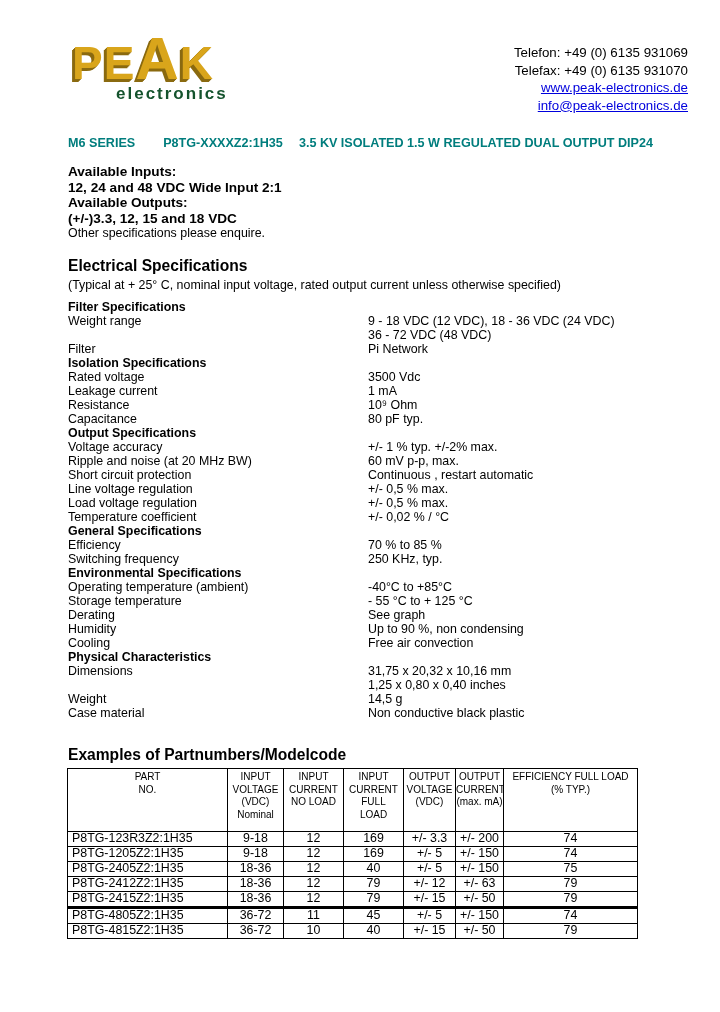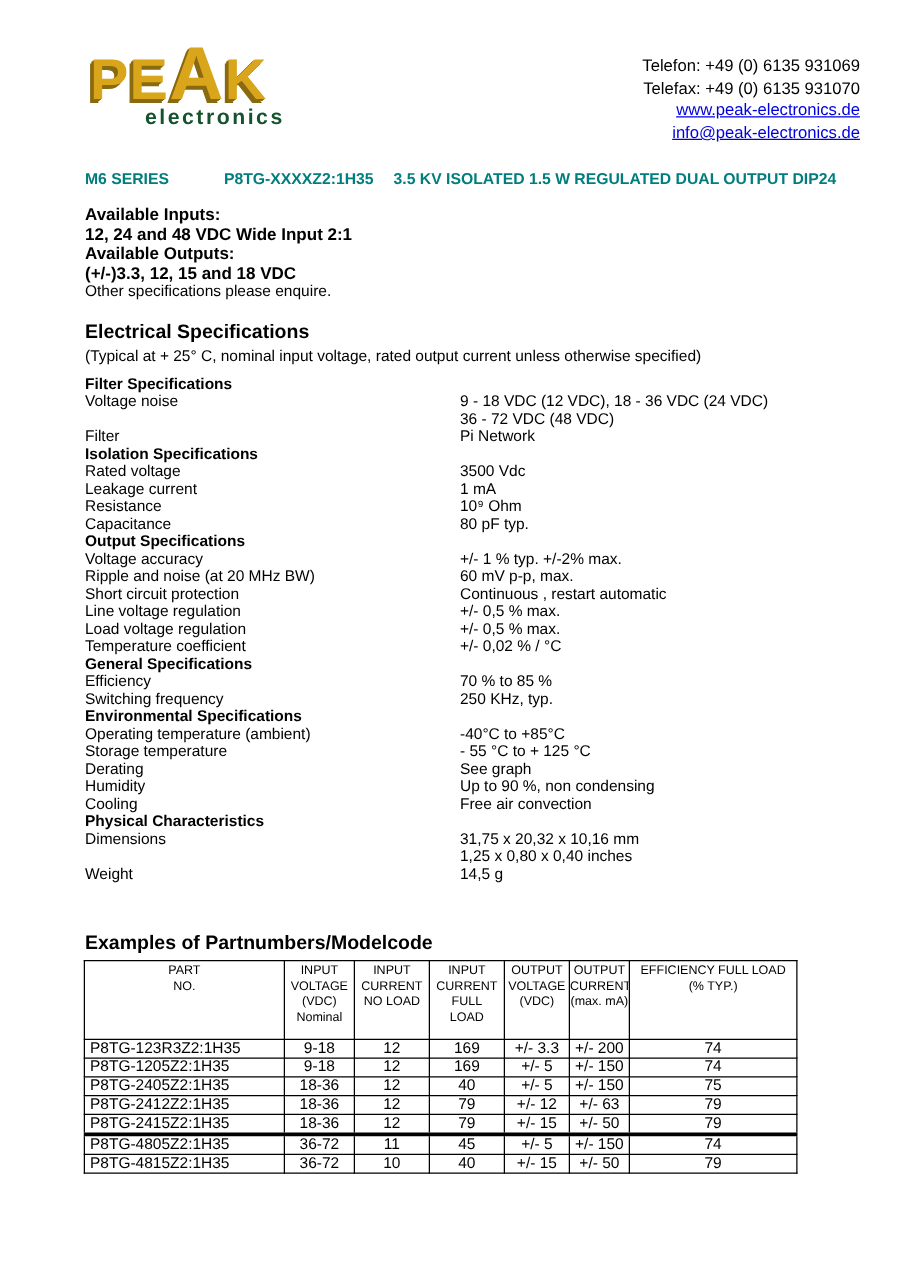--- a/index.html
+++ b/index.html
@@ -25,21 +25,21 @@
     margin-left:44px;margin-top:-2px;
   }
   .contact{right:32px;top:44px;text-align:right;font-size:13.3px;line-height:17.6px;}
   .contact a{color:#0000dd;text-decoration:underline;display:block;}
 
   
   .title-row{
     left:68px;top:136px;color:#007d7d;font-weight:bold;font-size:12.6px;
     white-space:nowrap;
   }
-  .title-row .series{margin-right:44px;}
+  .title-row .series{margin-right:28px;}
   .title-row .part{margin-right:16px;}
 
   
   .intro{left:68px;top:164px;}
   .intro .b{font-size:13.6px;font-weight:bold;line-height:15.6px;}
   .intro .note{font-size:12.4px;line-height:15.6px;}
 
   
   .elec-heading{left:68px;top:257px;font-size:15.6px;font-weight:bold;}
   .elec-sub{left:68px;top:278px;font-size:12.4px;}
@@ -93,21 +93,21 @@
   <div class="b">(+/-)3.3, 12, 15 and 18 VDC</div>
   <div class="note">Other specifications please enquire.</div>
 </div>
 
 <div class="abs elec-heading">Electrical Specifications</div>
 <div class="abs elec-sub">(Typical at + 25° C, nominal input voltage, rated output current unless otherwise specified)</div>
 
 <div class="abs spec-list">
     <div class="spec-heading">Filter Specifications</div>
     <div class="spec-row">
-      <span class="spec-label">Voltage noise</span>
+      <span class="spec-label">Weight range</span>
       <span class="spec-value">9 - 18 VDC (12 VDC), 18 - 36 VDC (24 VDC)</span>
     </div>
     <div class="spec-row">
       <span class="spec-label"></span>
       <span class="spec-value">36 - 72 VDC (48 VDC)</span>
     </div>
     <div class="spec-row">
       <span class="spec-label">Filter</span>
       <span class="spec-value">Pi Network</span>
     </div>
@@ -188,20 +188,24 @@
       <span class="spec-label">Dimensions</span>
       <span class="spec-value">31,75 x 20,32 x 10,16 mm</span>
     </div>
     <div class="spec-row">
       <span class="spec-label"></span>
       <span class="spec-value">1,25 x 0,80 x 0,40 inches</span>
     </div>
     <div class="spec-row">
       <span class="spec-label">Weight</span>
       <span class="spec-value">14,5 g</span>
+    </div>
+    <div class="spec-row">
+      <span class="spec-label">Case material</span>
+      <span class="spec-value">Non conductive black plastic</span>
     </div>
   </div>
 
 <div class="abs examples-heading">Examples of Partnumbers/Modelcode</div>
 
 <table class="parts">
   <colgroup>
     <col style="width:160px">
       <col style="width:56px">
       <col style="width:60px">

